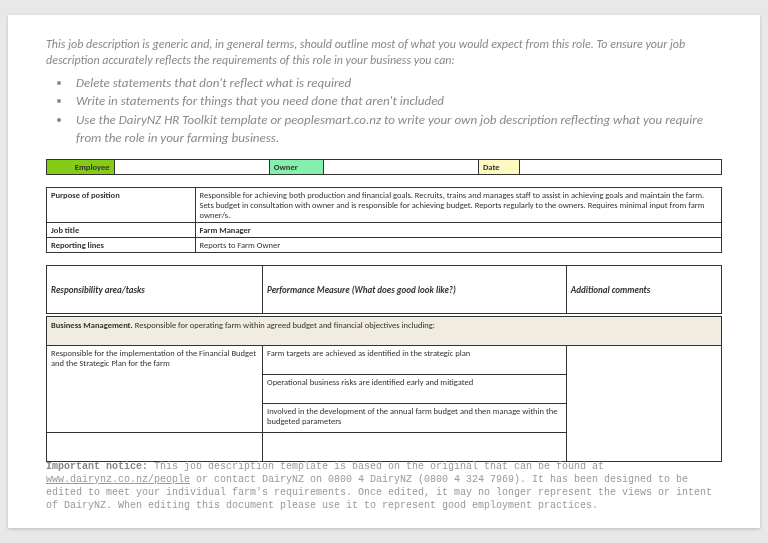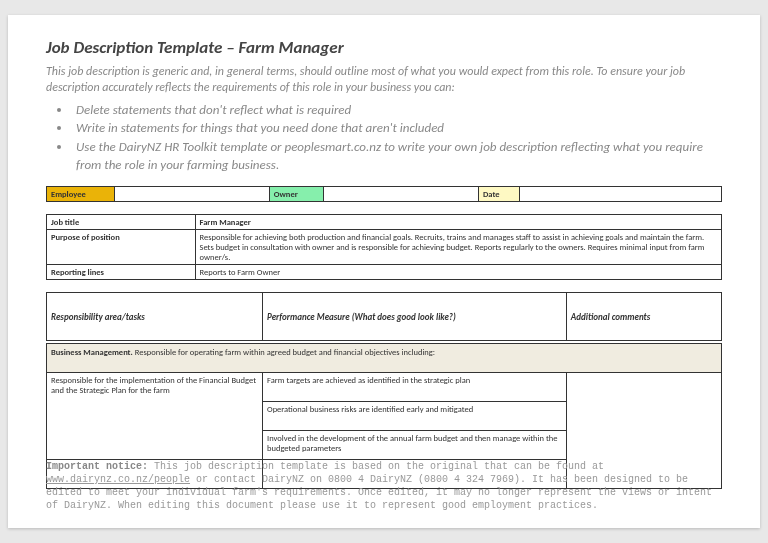--- a/index.html
+++ b/index.html
@@ -55,23 +55,24 @@
       margin-bottom: 12px;
       font-size: 8.5px;
     }
     td, th {
       border: 1px solid #333;
       padding: 2px 4px;
       text-align: left;
       vertical-align: top;
     }
     .t1 td.lbl {
-      background: #eab308;
+      background: #84cc16;
       font-weight: bold;
       width: 10%;
+      text-align: right;
     }
     .t1 td.val { width: 23%; }
     .t1 td.lbl2 { background: #86efac; font-weight: bold; width: 8%; }
     .t1 td.lbl3 { background: #fef9c3; font-weight: bold; width: 6%; }
     .t2 td.k { font-weight: bold; width: 22%; }
     .t2 td.jt { font-weight: bold; }
     .t3 th {
       font-weight: bold;
       font-style: italic;
       font-size: 9px;
@@ -96,21 +97,20 @@
       line-height: 1.3;
       font-family: Liberation Mono, monospace;
     }
     .footer .fb { font-weight: bold; color: #888; }
     .footer .u { text-decoration: underline; }
   </style>
 </head>
 <body>
 
 <div class="page">
-  <h1>Job Description Template – Farm Manager</h1>
   <p class="intro">This job description is generic and, in general terms, should outline most of what you would expect from this role. To ensure your job description accurately reflects the requirements of this role in your business you can:</p>
   <ul class="guide">
     <li>Delete statements that don't reflect what is required</li>
     <li>Write in statements for things that you need done that aren't included</li>
     <li>Use the DairyNZ HR Toolkit template or peoplesmart.co.nz to write your own job description reflecting what you require from the role in your farming business.</li>
   </ul>
 
   <table class="t1">
     <tbody>
         <tr>
@@ -120,26 +120,26 @@
       <td class="val"></td>
       <td class="lbl3">Date</td>
       <td></td>
     </tr>
   </tbody>
     </table>
 
   <table class="t2">
     <tbody>
         <tr>
+      <td class="k">Purpose of position</td>
+      <td>Responsible for achieving both production and financial goals.  Recruits, trains and manages staff to assist in achieving goals and maintain the farm.  Sets budget in consultation with owner and is responsible for achieving budget.  Reports regularly to the owners. Requires minimal input from farm owner/s.</td>
+    </tr>
+    <tr>
       <td class="k">Job title</td>
       <td class="jt">Farm Manager</td>
-    </tr>
-    <tr>
-      <td class="k">Purpose of position</td>
-      <td>Responsible for achieving both production and financial goals.  Recruits, trains and manages staff to assist in achieving goals and maintain the farm.  Sets budget in consultation with owner and is responsible for achieving budget.  Reports regularly to the owners. Requires minimal input from farm owner/s.</td>
     </tr>
     <tr>
       <td class="k">Reporting lines</td>
       <td>Reports to Farm Owner</td>
     </tr>
   </tbody>
     </table>
 
   <table class="t3">
     <tbody>

